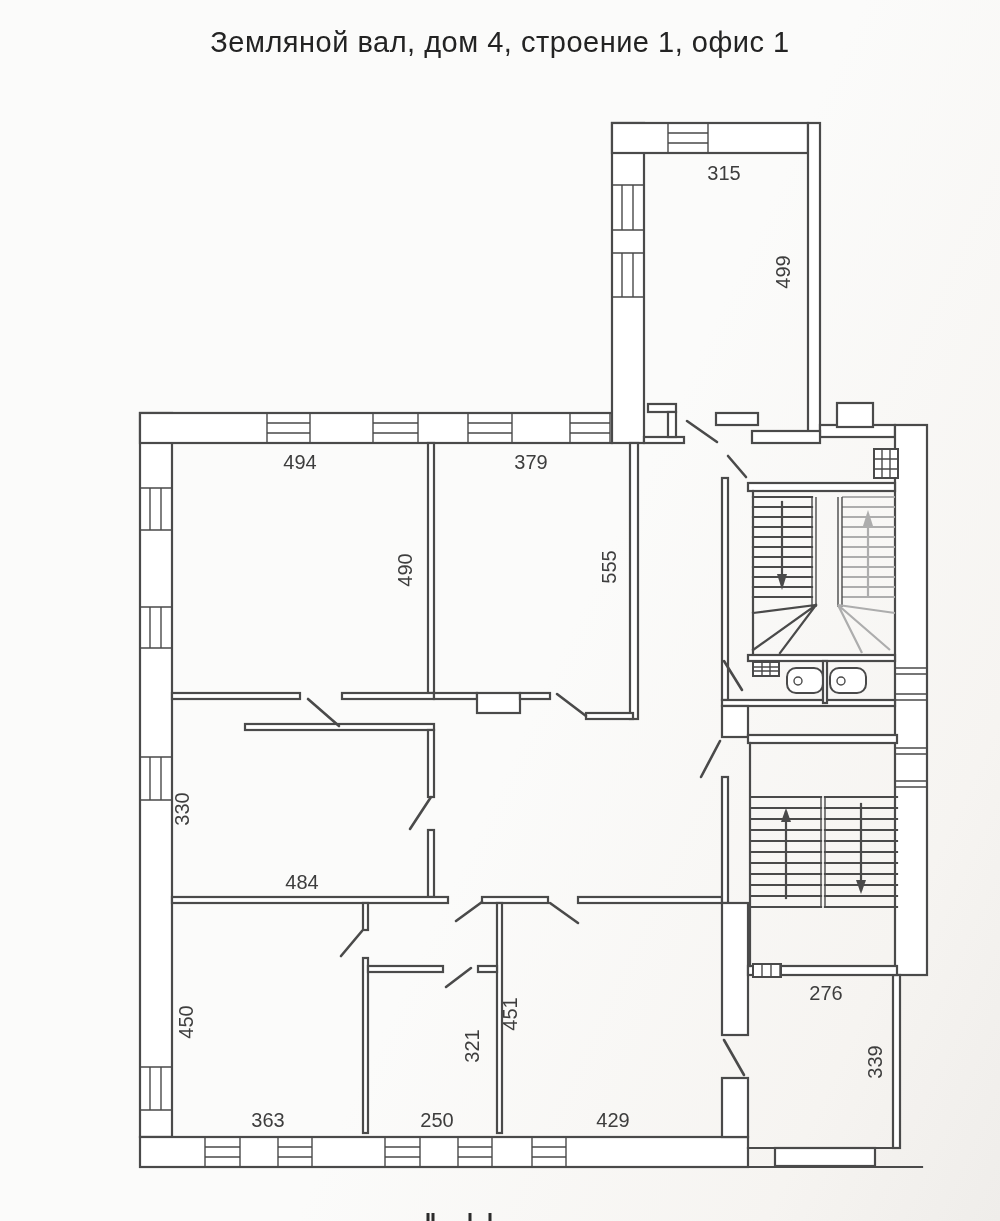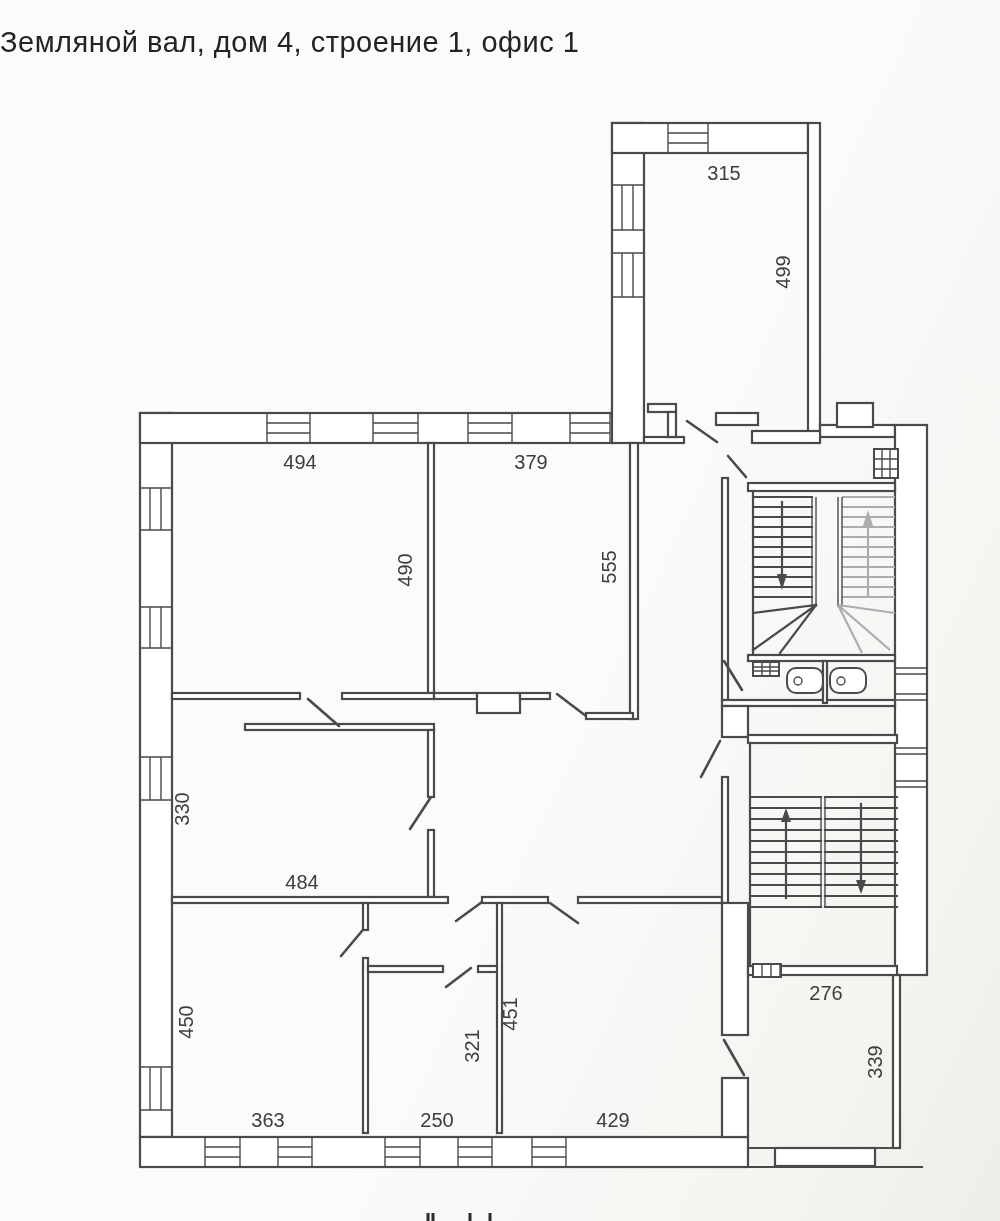--- a/index.html
+++ b/index.html
@@ -6,20 +6,21 @@
   .sheet{
     position:relative;
     width:1000px;height:1221px;
     margin:0 auto;
     background:linear-gradient(115deg,#fbfbfa 55%,#f6f4f1 85%,#efedea 100%);
     overflow:hidden;
     font-family:"Liberation Sans",sans-serif;
   }
   .title{
     position:absolute;top:26px;left:0;right:0;
+    text-align:center;
     font-size:29px;letter-spacing:.5px;
     color:#232323;
   }
   svg{position:absolute;left:0;top:0;width:1000px;height:1221px;}
   .w{fill:#ffffff;stroke:#4a4a4a;stroke-width:2.2;}
   .ln{fill:none;stroke:#4a4a4a;stroke-width:2.2;stroke-linecap:square;}
   .tn{fill:none;stroke:#4a4a4a;stroke-width:1.4;}
   .gy{fill:none;stroke:#adadad;stroke-width:2.2;}
   .door{fill:none;stroke:#4a4a4a;stroke-width:2.6;stroke-linecap:round;}
   .fx{fill:#ffffff;stroke:#4a4a4a;stroke-width:2;}

